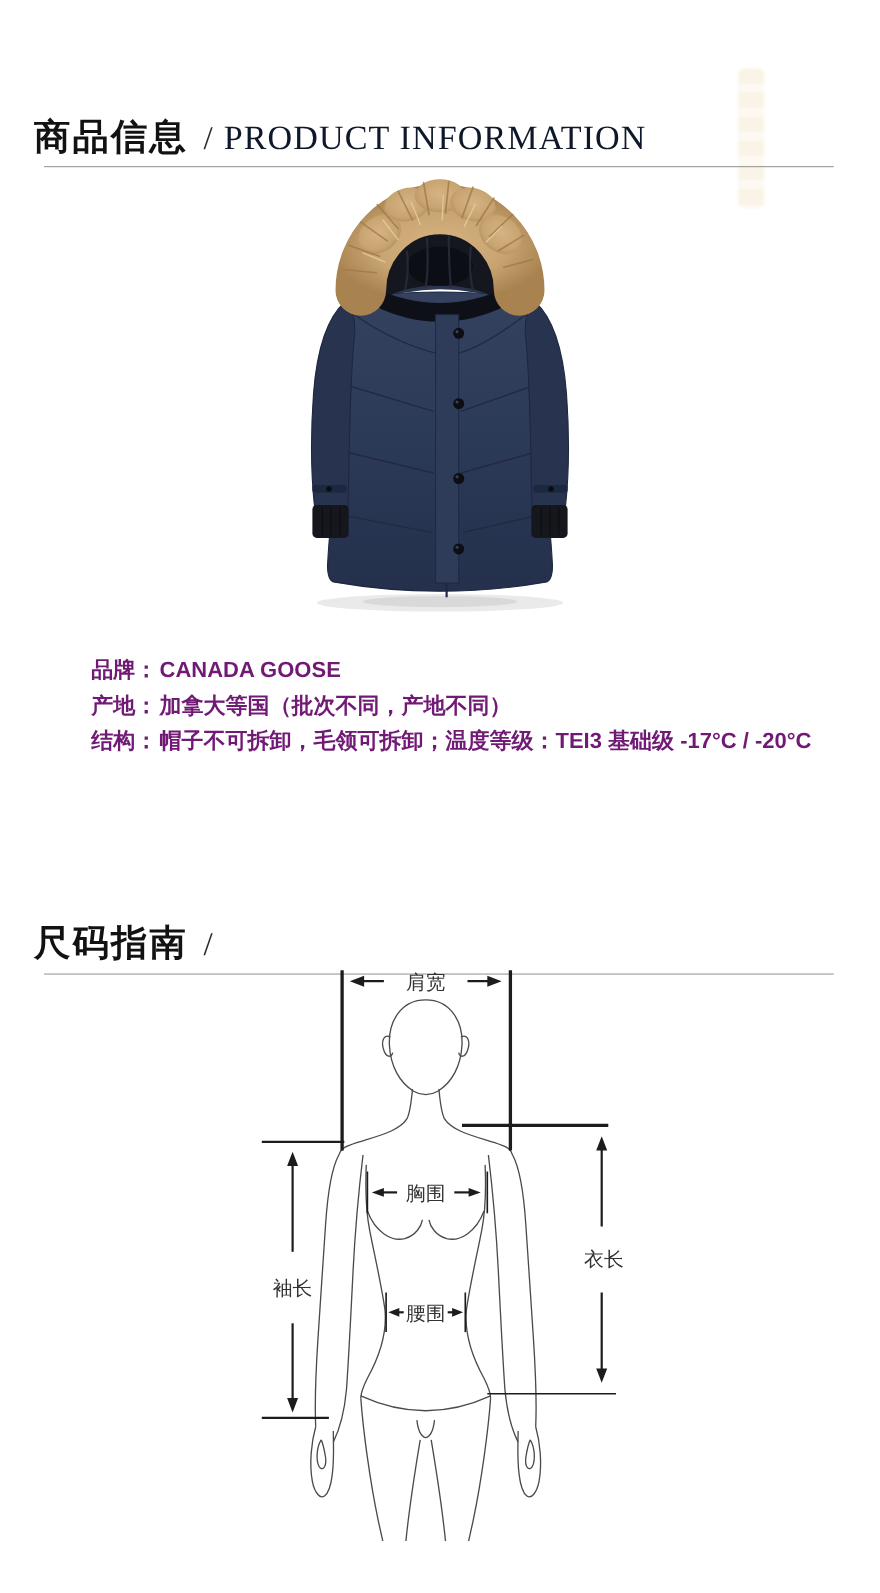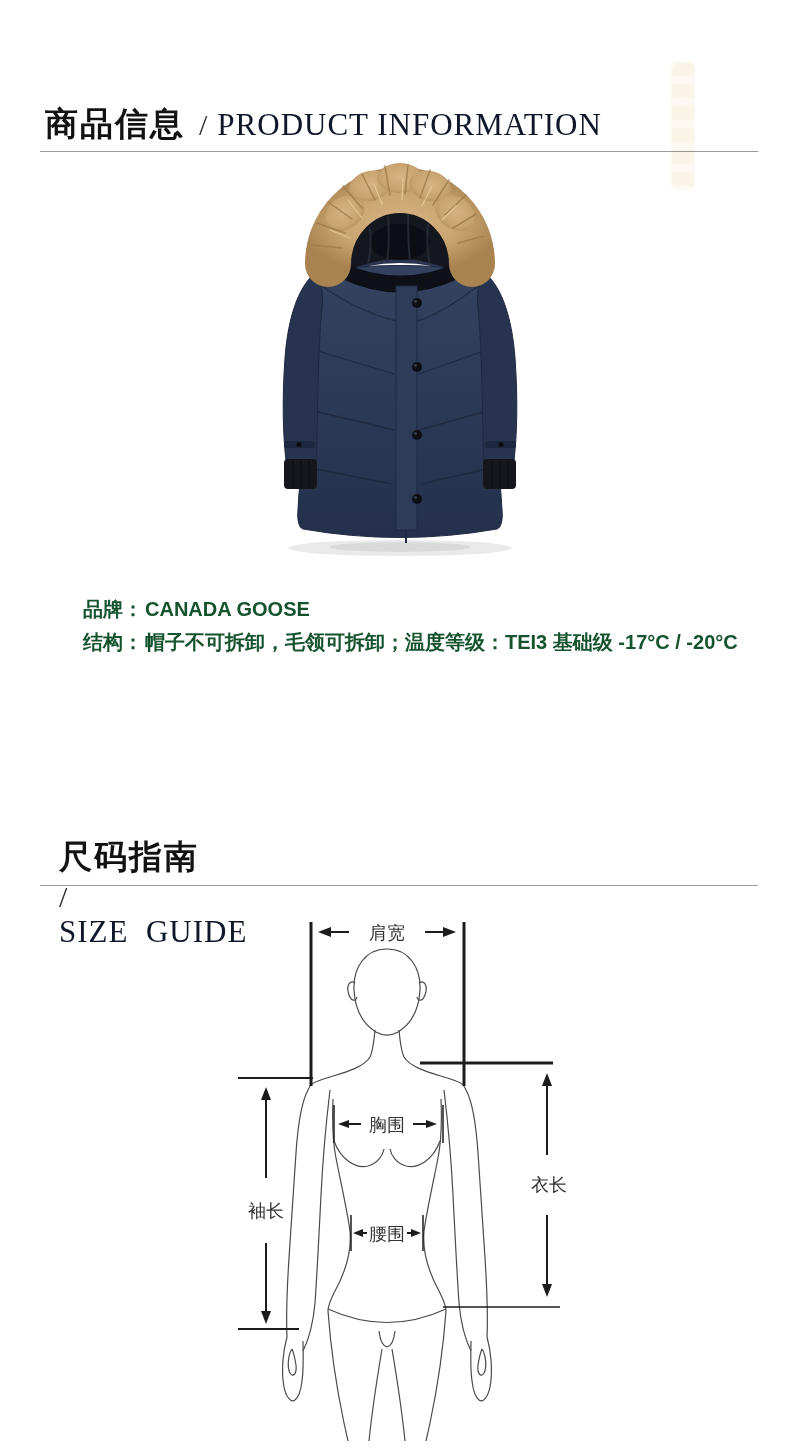--- a/index.html
+++ b/index.html
@@ -1,38 +1,38 @@
 <!DOCTYPE html>
 <html><head>
 <meta charset="utf-8">
 <style>
   html,body{margin:0;padding:0;background:#fff;}
   .page{position:relative;width:800px;height:1448px;background:#fff;overflow:hidden;
         font-family:"Liberation Sans","DejaVu Sans",sans-serif;color:#3b3b3b;}
 
   
-  .section-header{position:absolute;left:45px;display:flex;align-items:baseline;white-space:nowrap;}
+  .section-header{position:absolute;left:31px;display:flex;align-items:baseline;white-space:nowrap;}
   .hdr-zh{font-size:33px;font-weight:bold;color:#121212;letter-spacing:2px;}
   .hdr-sep{font-family:"Liberation Serif","DejaVu Serif",serif;font-size:30px;color:#2a2a2a;margin:0 10px 0 14px;}
   .hdr-en{font-family:"Liberation Serif","DejaVu Serif",serif;font-size:31px;color:#0f172a;letter-spacing:1px;white-space:pre;}
   .rule{position:absolute;left:40px;width:718px;height:1px;background:#9a9a9a;}
 
   
   .watermark{position:absolute;left:671px;top:62px;width:24px;height:128px;border-radius:6px;
              background:repeating-linear-gradient(180deg,#faf3e4 0 14px,#fdf9f0 14px 22px);
              opacity:.85;filter:blur(1px);}
 
   
-  .specs{position:absolute;left:83px;top:593px;font-size:20px;line-height:32.5px;font-weight:600;color:#14532d;}
+  .specs{position:absolute;left:83px;top:593px;font-size:20px;line-height:32.5px;font-weight:600;color:#701a75;}
   .spec-row{white-space:nowrap;}
   .spec-label{margin-right:2px;}
 
   
   .jacket-wrap{position:absolute;left:250px;top:158px;width:300px;height:415px;}
-  .diagram-wrap{position:absolute;left:215px;top:888px;width:370px;height:553px;text-align:right;}
+  .diagram-wrap{position:absolute;left:215px;top:848px;width:370px;height:553px;text-align:right;}
   svg{display:block;}
   .measure-label{font-size:18px;font-weight:500;fill:#333;}
 </style>
 </head>
 <body>
 
 <div class="page">
 
   <div class="watermark"></div>
 
@@ -165,28 +165,30 @@
           <circle cx="165.5" cy="339.5" r="1.4" fill="#3a4150"></circle>
       </g>
     </svg>
   </div>
 
   <div class="specs">
     <div class="spec-row">
       <span class="spec-label">品牌：</span><span>CANADA GOOSE</span>
     </div>
     <div class="spec-row">
+      <span class="spec-label">产地：</span><span>加拿大等国（批次不同，产地不同）</span>
+    </div>
+    <div class="spec-row">
       <span class="spec-label">结构：</span><span>帽子不可拆卸，毛领可拆卸；温度等级：TEI3 基础级 -17°C / -20°C</span>
     </div>
   </div>
 
-  <div class="section-header" style="top:835px;flex-direction:column;">
+  <div class="section-header" style="top:835px;">
     <span class="hdr-zh">尺码指南</span>
     <span class="hdr-sep">/</span>
-    <span class="hdr-en">SIZE  GUIDE</span>
   </div>
   <div class="rule" style="top:885px;"></div>
 
   <div class="diagram-wrap">
     <svg width="370" height="553" viewBox="215 895 370 553">
 
       <g fill="none" stroke="#4a4a4a" stroke-width="1.2">
 
         <path d="M387,956 C409,956 421,975 420,997 C419,1016 411,1031 398,1039
                  C391,1043 383,1043 376,1039 C363,1031 355,1016 354,997 C353,975 365,956 387,956 Z" fill="#fff"></path>

